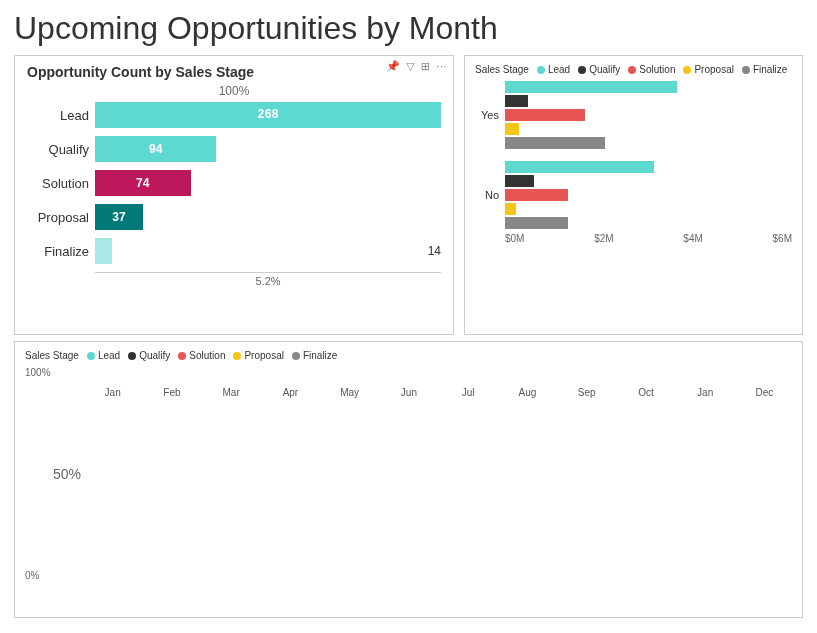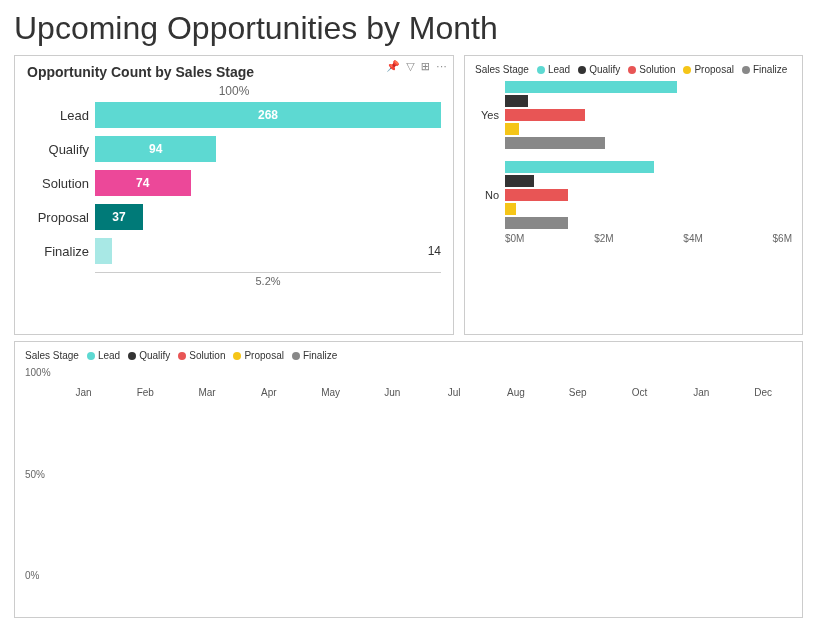--- a/index.html
+++ b/index.html
@@ -233,33 +233,33 @@
         <span>▽</span>
         <span>⊞</span>
         <span>···</span>
       </div>
       <h2>Opportunity Count by Sales Stage</h2>
       <div class="percent-label">100%</div>
       <div class="bar-chart-area" id="bar-chart">
           <div class="bar-row">
             <div class="bar-label">Lead</div>
             <div class="bar-container">
-              <div class="bar-fill" style="background-color: rgb(93, 217, 210); width: 100%;">268</div>
+              <div class="bar-fill" style="background-color: rgb(93, 217, 210); width: 100%; font-family: Liberation Mono, monospace;">268</div>
             </div>
           </div>
           <div class="bar-row">
             <div class="bar-label">Qualify</div>
             <div class="bar-container">
               <div class="bar-fill" style="background-color: rgb(93, 217, 210); width: 35.0746%;">94</div>
             </div>
           </div>
           <div class="bar-row">
             <div class="bar-label">Solution</div>
             <div class="bar-container">
-              <div class="bar-fill" style="background-color: #ec4899; width: 27.6119%;">74</div>
+              <div class="bar-fill" style="background-color: #be185d; width: 27.6119%;">74</div>
             </div>
           </div>
           <div class="bar-row">
             <div class="bar-label">Proposal</div>
             <div class="bar-container">
               <div class="bar-fill" style="background-color: rgb(0, 122, 120); width: 13.806%;">37</div>
             </div>
           </div>
           <div class="bar-row">
             <div class="bar-label">Finalize</div>
@@ -348,21 +348,21 @@
           <span style="font-size:10px">Proposal</span>
         </div>
         <div class="legend-item">
           <span class="legend-dot" style="background:#888888"></span>
           <span style="font-size:10px">Finalize</span>
         </div>
       </div>
     <div style="display:flex; height:calc(100% - 45px);">
       <div class="y-labels" id="y-labels">
           <div style="font-size: 10px; color: rgb(102, 102, 102);">100%</div>
-          <div style="font-size: 10px; color: rgb(102, 102, 102);">50%</div>
+          <div style="font-size: 14px; color: rgb(102, 102, 102); margin-left: 28px;">50%</div>
           <div style="font-size: 10px; color: rgb(102, 102, 102);">0%</div>
         </div>
       <div style="flex:1; position:relative;">
         <div class="stacked-bars" id="stacked-bars">
             <div class="month-col">
               <div class="month-bar" style="width: 100%; height: 100%;">
                 <div style="background-color: rgb(136, 136, 136); height: 42%; width: 100%;"></div>
                 <div style="background-color: rgb(245, 197, 24); height: 20%; width: 100%;"></div>
                 <div style="background-color: rgb(232, 85, 85); height: 5%; width: 100%;"></div>
                 <div style="background-color: rgb(68, 68, 68); height: 5%; width: 100%;"></div>

